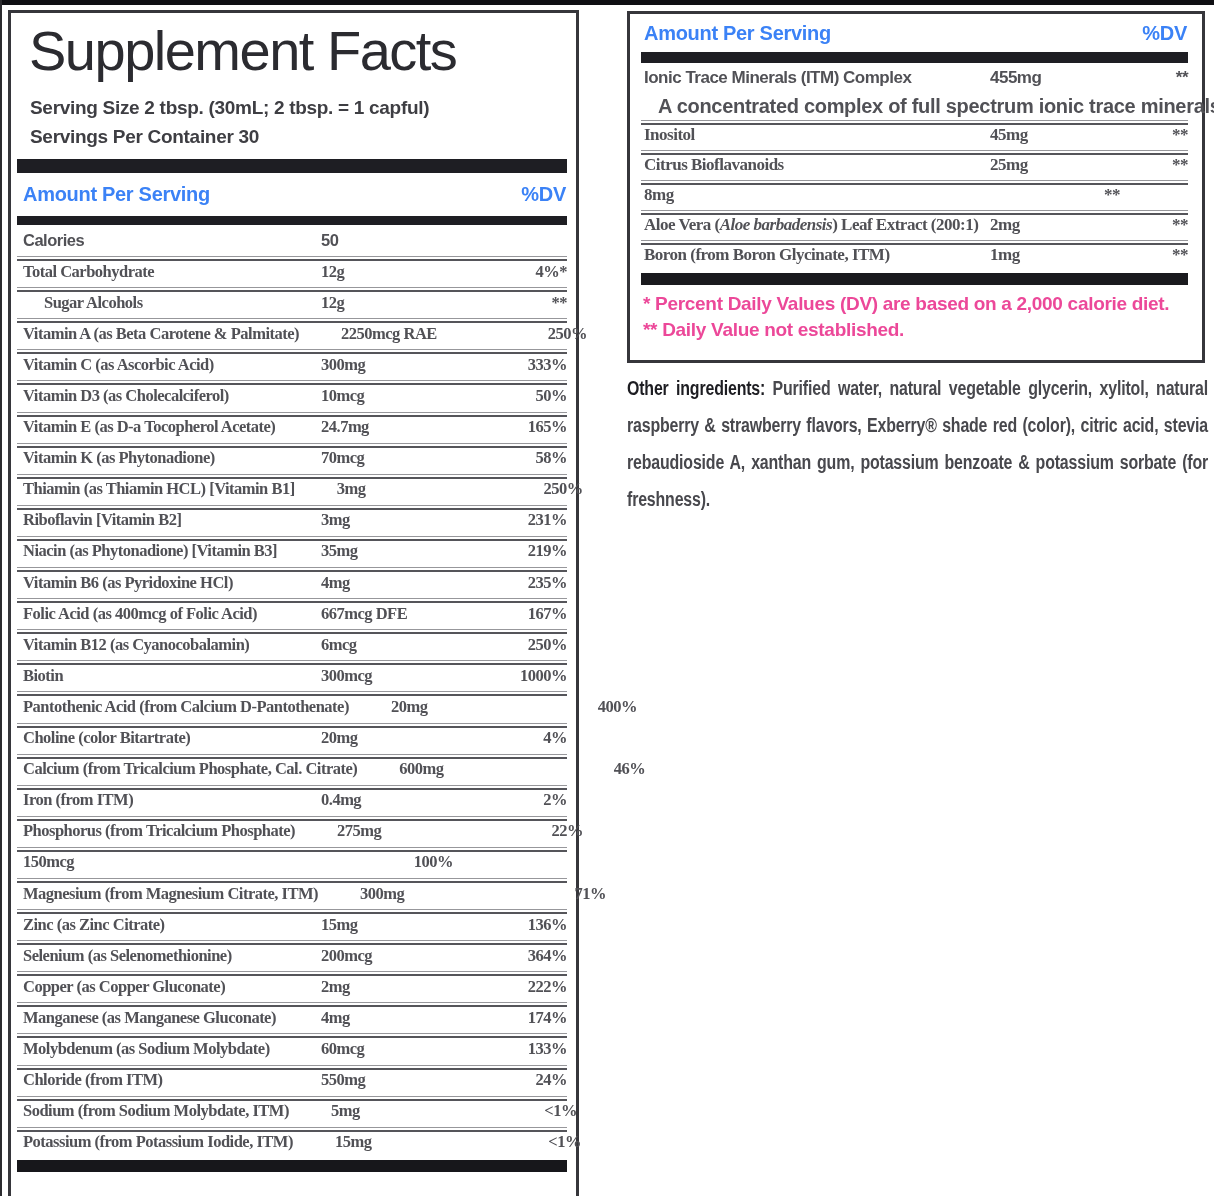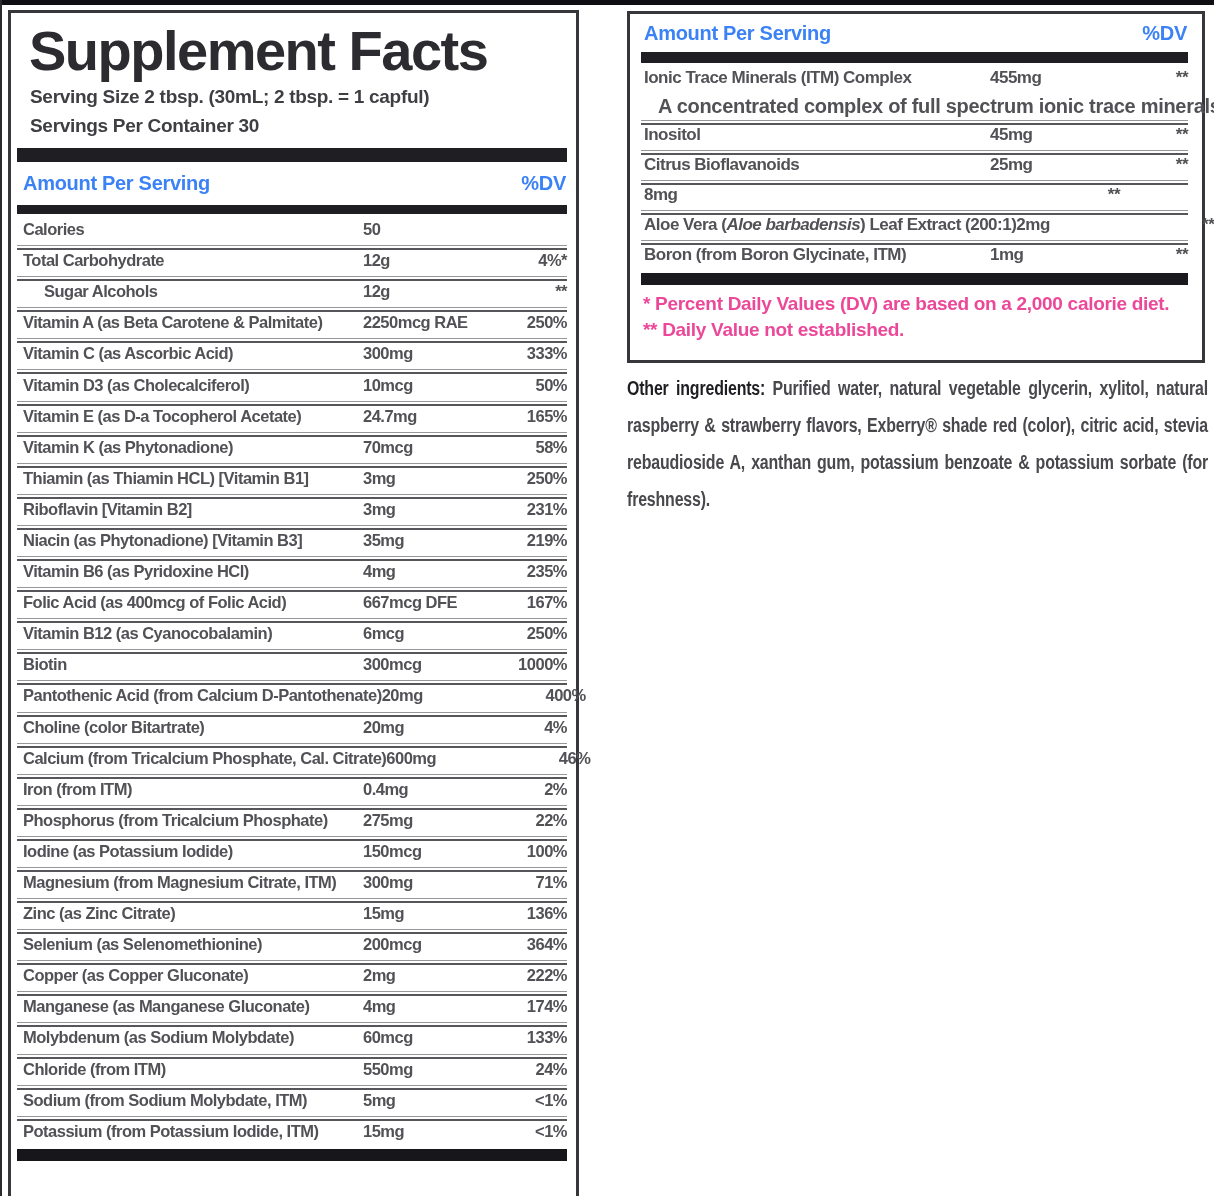--- a/index.html
+++ b/index.html
@@ -9,57 +9,58 @@
     -webkit-font-smoothing:antialiased;
   }
   .top-strip{position:absolute;top:0;left:0;width:1214px;height:5px;background:#0f0f13;}
   .left-edge{position:absolute;top:0;left:0;width:2px;height:1196px;background:#2b2b2f;}
 
   .panel{position:absolute;background:#fff;border:3px solid #36363b;box-sizing:border-box;}
   .panel-left{left:8px;top:10px;width:571px;height:1200px;padding:0 9px 0 6px;}
   .panel-right{left:627px;top:11px;width:578px;height:352px;padding:0 14px 0 11px;}
 
   .title{
-    margin:7px 0 0 12px;font-size:56px;line-height:62px;font-weight:700;
+    margin:7px 0 0 12px;font-size:56px;line-height:62px;font-weight:400;
     color:#2b2b30;letter-spacing:-1.5px;
   }
   .serving{
     margin-left:13px;font-size:19px;line-height:29px;font-weight:700;
     color:#3e3e43;letter-spacing:-0.3px;
   }
-  .serving:first-of-type{margin-top:0;}
+  .serving:first-of-type{margin-top:11px;}
 
   .bar{background:#1e1e23;}
   .bar-thick{height:14px;margin-top:8px;}
   .bar-mid{height:9px;}
   .bar-mid2{height:11px;}
   .bar-thick2{height:12px;margin-top:3px;background:#1a1a1e;}
   .bar-bottom{height:12px;margin-top:2px;background:#17171b;}
 
   .hdr{
     display:flex;justify-content:space-between;align-items:center;
     height:43px;font-size:20px;font-weight:700;color:#3b82f6;
     padding:0 1px 0 6px;letter-spacing:-0.3px;
   }
   .hdr-r{height:38px;padding-left:3px;}
 
   .lrow,.rrow{
     display:grid;align-items:center;
     font-weight:700;color:#515156;letter-spacing:-0.5px;
   }
-  .lrow{grid-template-columns:1fr 132px 72px;height:31.1px;font-size:16.5px;padding-left:6px;}
+  .lrow{grid-template-columns:1fr 132px 72px;height:31.1px;font-size:16.5px;padding-left:6px;gap:42px;}
   .rrow{grid-template-columns:1fr 130px 68px;height:30px;font-size:17px;padding-left:3px;}
   .lrow .name,.rrow .name{white-space:nowrap;}
   .lrow .amt,.rrow .amt{text-align:left;white-space:nowrap;}
   .lrow .dv,.rrow .dv{text-align:right;white-space:nowrap;}
   .lrow.indent .name{padding-left:21px;}
   #left-rows .lrow + .lrow,
   #right-rows .rgroup + .rgroup{
     background-image:linear-gradient(to bottom,#97979b 0,#97979b 1px,rgba(0,0,0,0) 1px,rgba(0,0,0,0) 3px,#55555a 3px,#55555a 5px,rgba(0,0,0,0) 5px);
     background-repeat:no-repeat;
+    font-family:Liberation Serif, serif;
   }
   .rnote{
     height:27px;display:flex;align-items:center;padding-left:17px;
     font-size:20px;font-weight:700;color:#515156;letter-spacing:-0.3px;white-space:nowrap;
   }
   .footnotes{padding:6px 0 0 2px;}
   .footnotes div{
     font-size:19px;line-height:26px;font-weight:700;color:#ec4899;letter-spacing:-0.3px;
   }
 
@@ -184,21 +185,20 @@
         <span class="name">Iron (from ITM)</span>
         <span class="amt">0.4mg</span>
         <span class="dv">2%</span>
       </div>
       <div class="lrow">
         <span class="name">Phosphorus (from Tricalcium Phosphate)</span>
         <span class="amt">275mg</span>
         <span class="dv">22%</span>
       </div>
       <div class="lrow">
-        <span class="name">Iodine (as Potassium Iodide)</span>
         <span class="amt">150mcg</span>
         <span class="dv">100%</span>
       </div>
       <div class="lrow">
         <span class="name">Magnesium (from Magnesium Citrate, ITM)</span>
         <span class="amt">300mg</span>
         <span class="dv">71%</span>
       </div>
       <div class="lrow">
         <span class="name">Zinc (as Zinc Citrate)</span>

